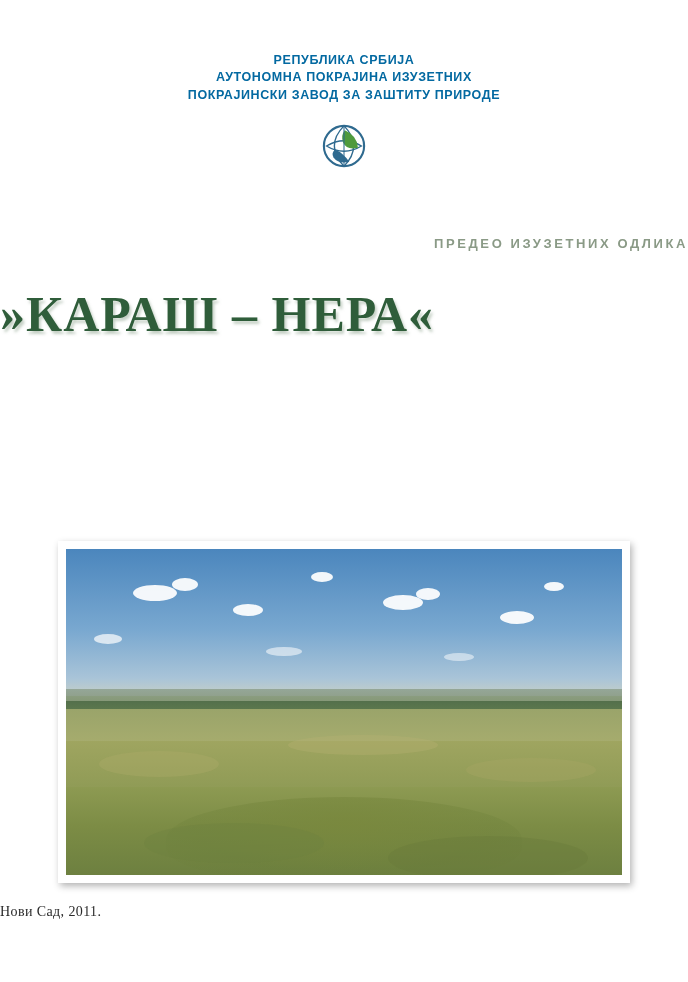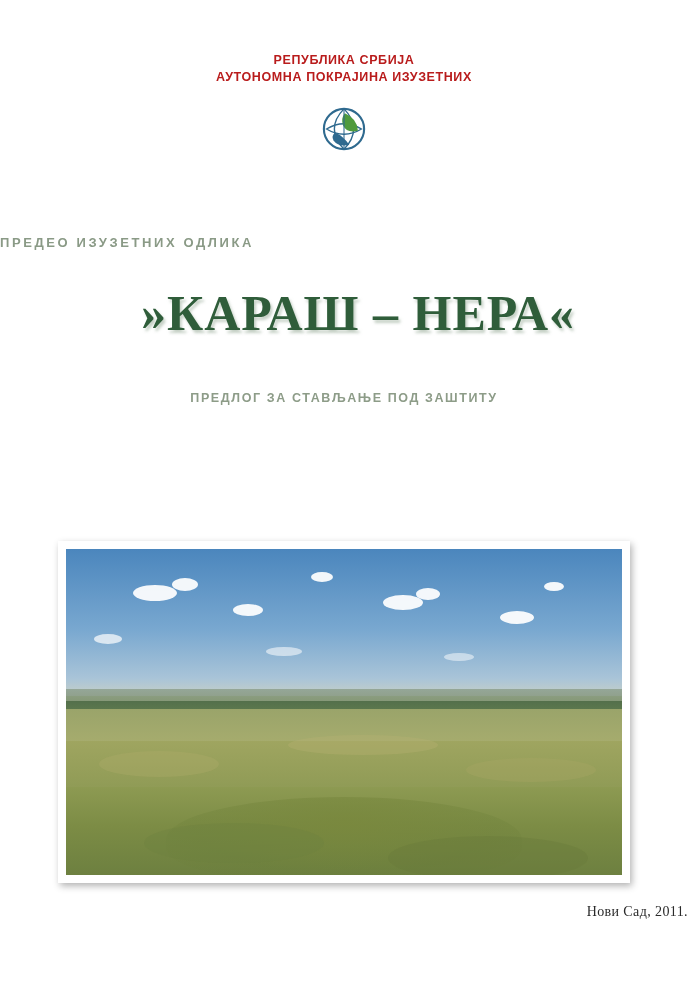--- a/index.html
+++ b/index.html
@@ -27,58 +27,56 @@
   
   .institution {
     text-align: center;
     margin-top: 52px;
     line-height: 1.38;
   }
   .institution div {
     font-family: "Liberation Sans", sans-serif;
     font-size: 12.5px;
     letter-spacing: 0.6px;
-    color: #b91c1c;
+    color: #0369a1;
     font-weight: 600;
   }
 
   
   .logo-wrap {
     display: flex;
     justify-content: center;
     margin-top: 14px;
   }
   .logo {
     width: 56px;
     height: 56px;
     position: relative;
   }
 
   
   .supra-title {
-    text-align: left;
-    margin-top: 78px;
+    text-align: right;
+    margin-top: 62px;
     font-family: "Liberation Sans", sans-serif;
     font-size: 13px;
     letter-spacing: 2.6px;
     color: #8a9a86;
     font-weight: 600;
   }
 
   
   .main-title {
-    text-align: center;
     margin-top: 34px;
     font-family: "Liberation Serif", serif;
     font-size: 50px;
     font-weight: 700;
     letter-spacing: 1px;
     color: #2f5d3a;
     text-shadow: 2px 3px 3px rgba(150,170,150,0.55);
-    padding-left: 28px;
   }
 
   
   .sub-title {
     text-align: center;
     margin-top: 46px;
     line-height: 1.6;
   }
   .sub-title div {
     font-family: "Liberation Sans", sans-serif;
@@ -179,56 +177,56 @@
     position: absolute;
     border-radius: 50%;
     opacity: 0.35;
   }
 
   
   .footer {
     position: absolute;
     left: 0; right: 0;
     top: 852px;
-    text-align: right;
+    text-align: left;
     font-family: "Liberation Serif", serif;
     font-size: 14px;
     color: #2a2a2a;
     letter-spacing: 0.4px;
   }
 </style>
 </head>
 <body>
 
 <div class="page">
 
   <div class="institution">
     <div>РЕПУБЛИКА СРБИЈА</div>
     <div>АУТОНОМНА ПОКРАЈИНА ИЗУЗЕТНИХ</div>
+    <div>ПОКРАЈИНСКИ ЗАВОД ЗА ЗАШТИТУ ПРИРОДЕ</div>
   </div>
 
   <div class="logo-wrap">
     <div class="logo">
       <svg viewBox="0 0 64 64" width="56" height="56" aria-hidden="true">
         <circle cx="32" cy="32" r="23" fill="none" stroke="#2f6a8f" stroke-width="2.4"></circle>
         <path d="M12 32 q20 -12 40 0 q-20 12 -40 0 z" fill="none" stroke="#2f6a8f" stroke-width="1.6"></path>
         <path d="M32 9 q11 11 11 23 q0 12 -11 23 q-11 -11 -11 -23 q0 -12 11 -23 z" fill="none" stroke="#2f6a8f" stroke-width="1.6"></path>
         <path d="M33 14 q14 6 15 20 q-13 3 -17 -6 q-3 -8 2 -14 z" fill="#4f9a3d"></path>
         <path d="M22 36 q9 4 16 14 q-12 3 -18 -5 q-3 -5 2 -9 z" fill="#2f6a8f"></path>
         <path d="M32 9 v46" stroke="#2f6a8f" stroke-width="1.2" fill="none"></path>
       </svg>
     </div>
   </div>
 
   <div class="supra-title">ПРЕДЕО ИЗУЗЕТНИХ ОДЛИКА</div>
 
   <div class="main-title">»КАРАШ – НЕРА«</div>
 
   <div class="sub-title">
-    <div>ПРЕДЛОГ ЗА СТАВЉАЊЕ ПОД ЗАШТИТУ</div>
   </div>
 
   <div class="photo-frame">
     <div class="photo">
       <div class="sky"></div>
 
       <div class="cloud" style="left:12%; top:11%; width:44px; height:16px;"></div>
       <div class="cloud" style="left:19%; top:9%; width:26px; height:13px;"></div>
       <div class="cloud" style="left:30%; top:17%; width:30px; height:12px;"></div>
       <div class="cloud" style="left:44%; top:7%; width:22px; height:10px;"></div>

